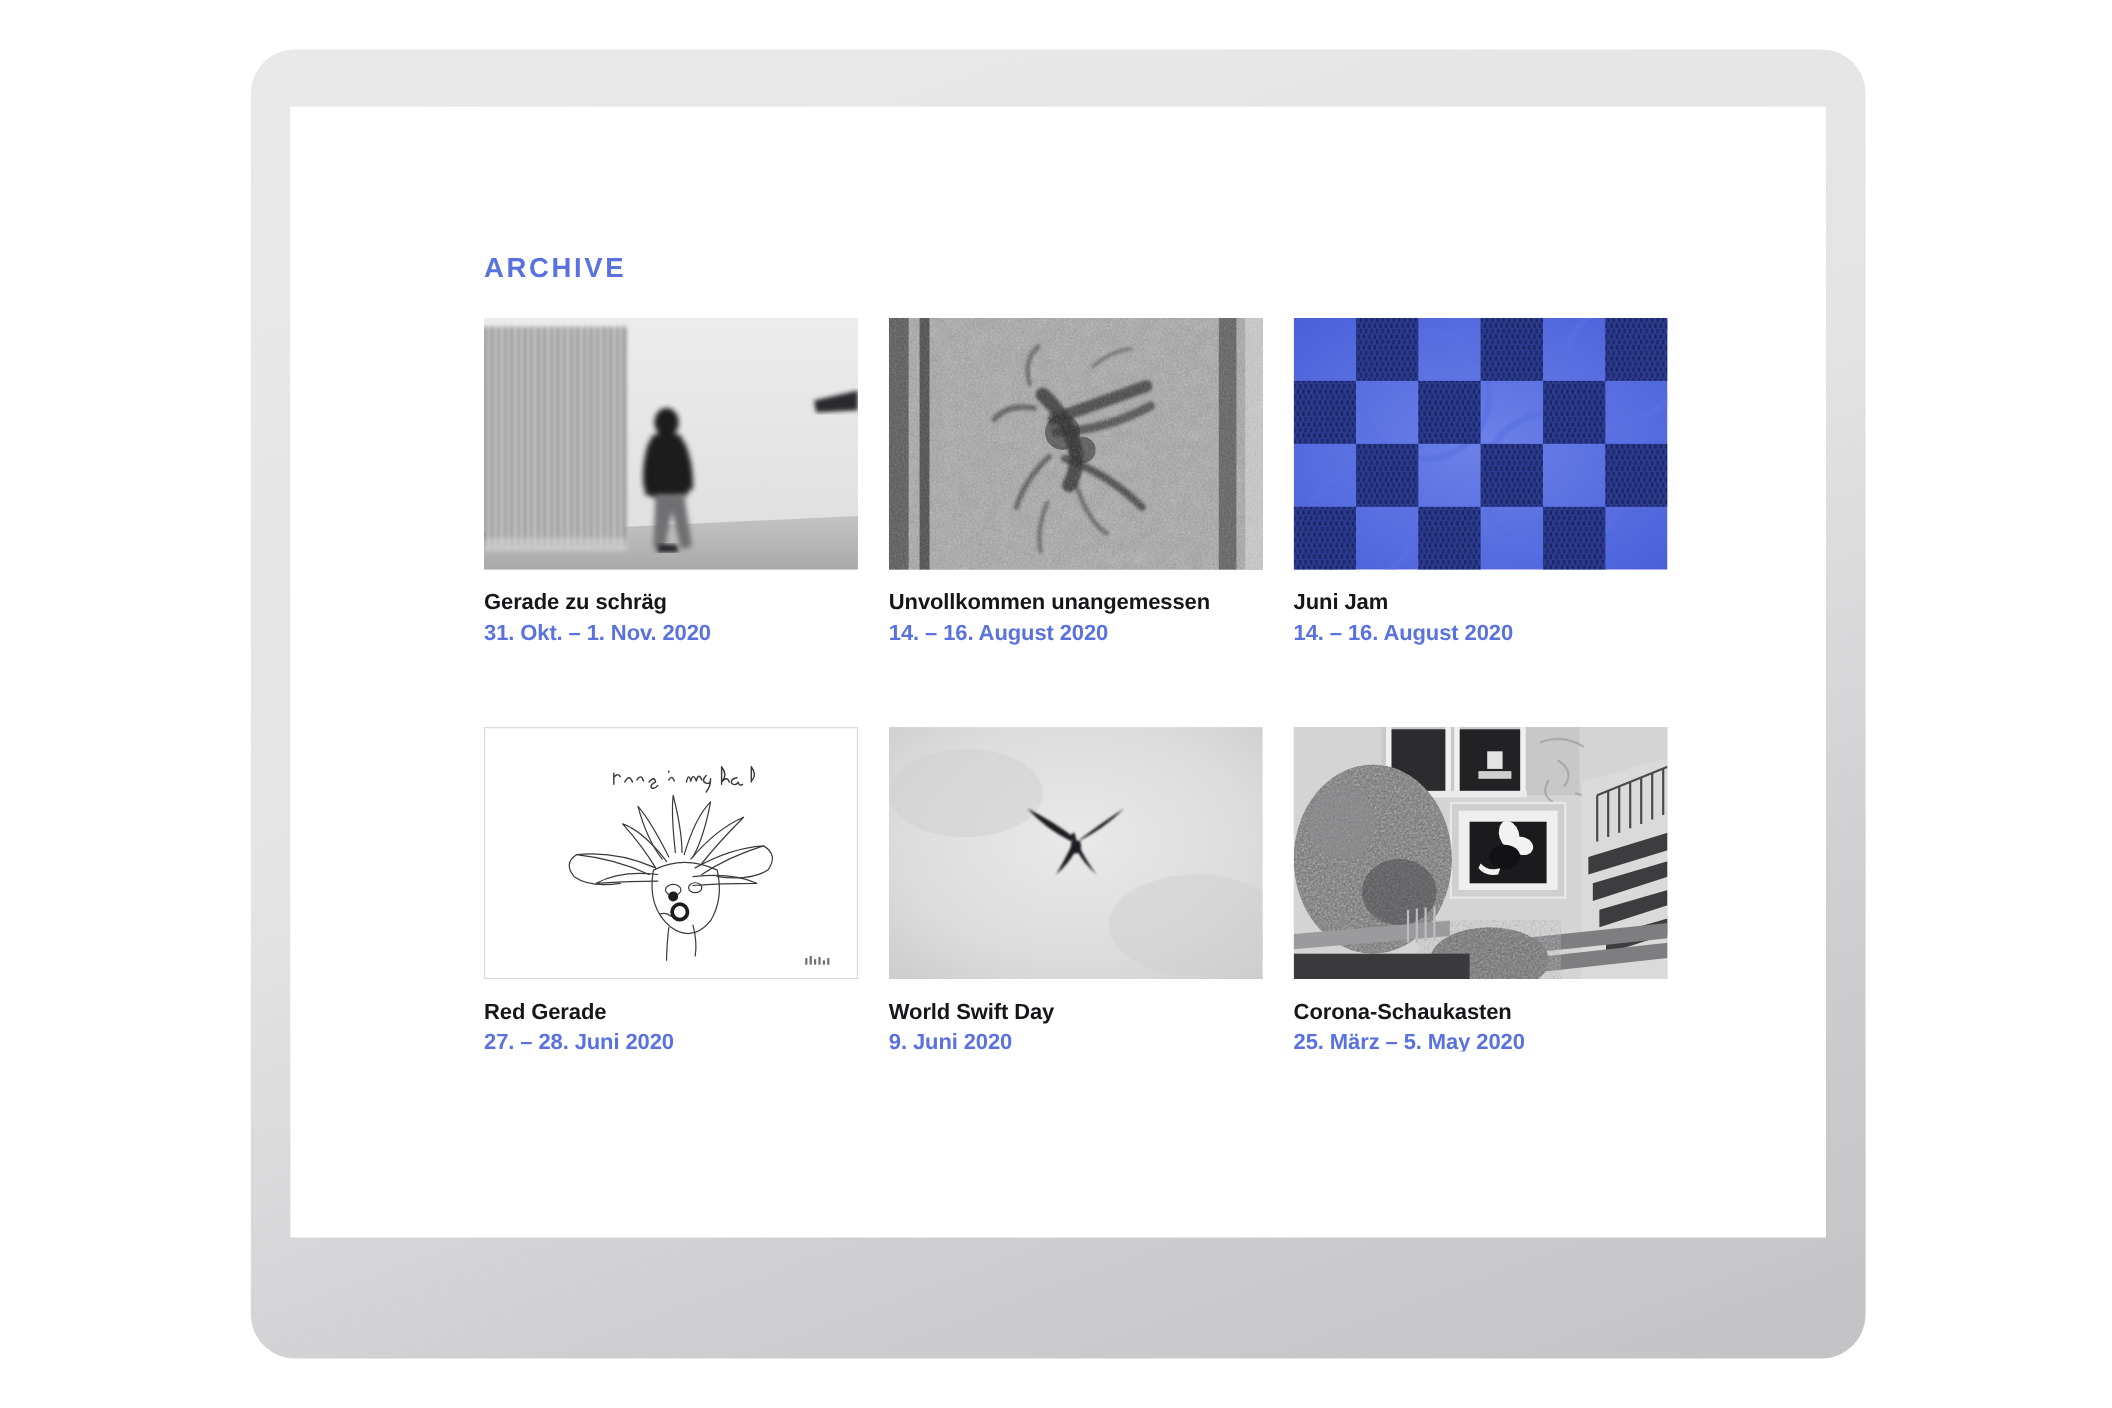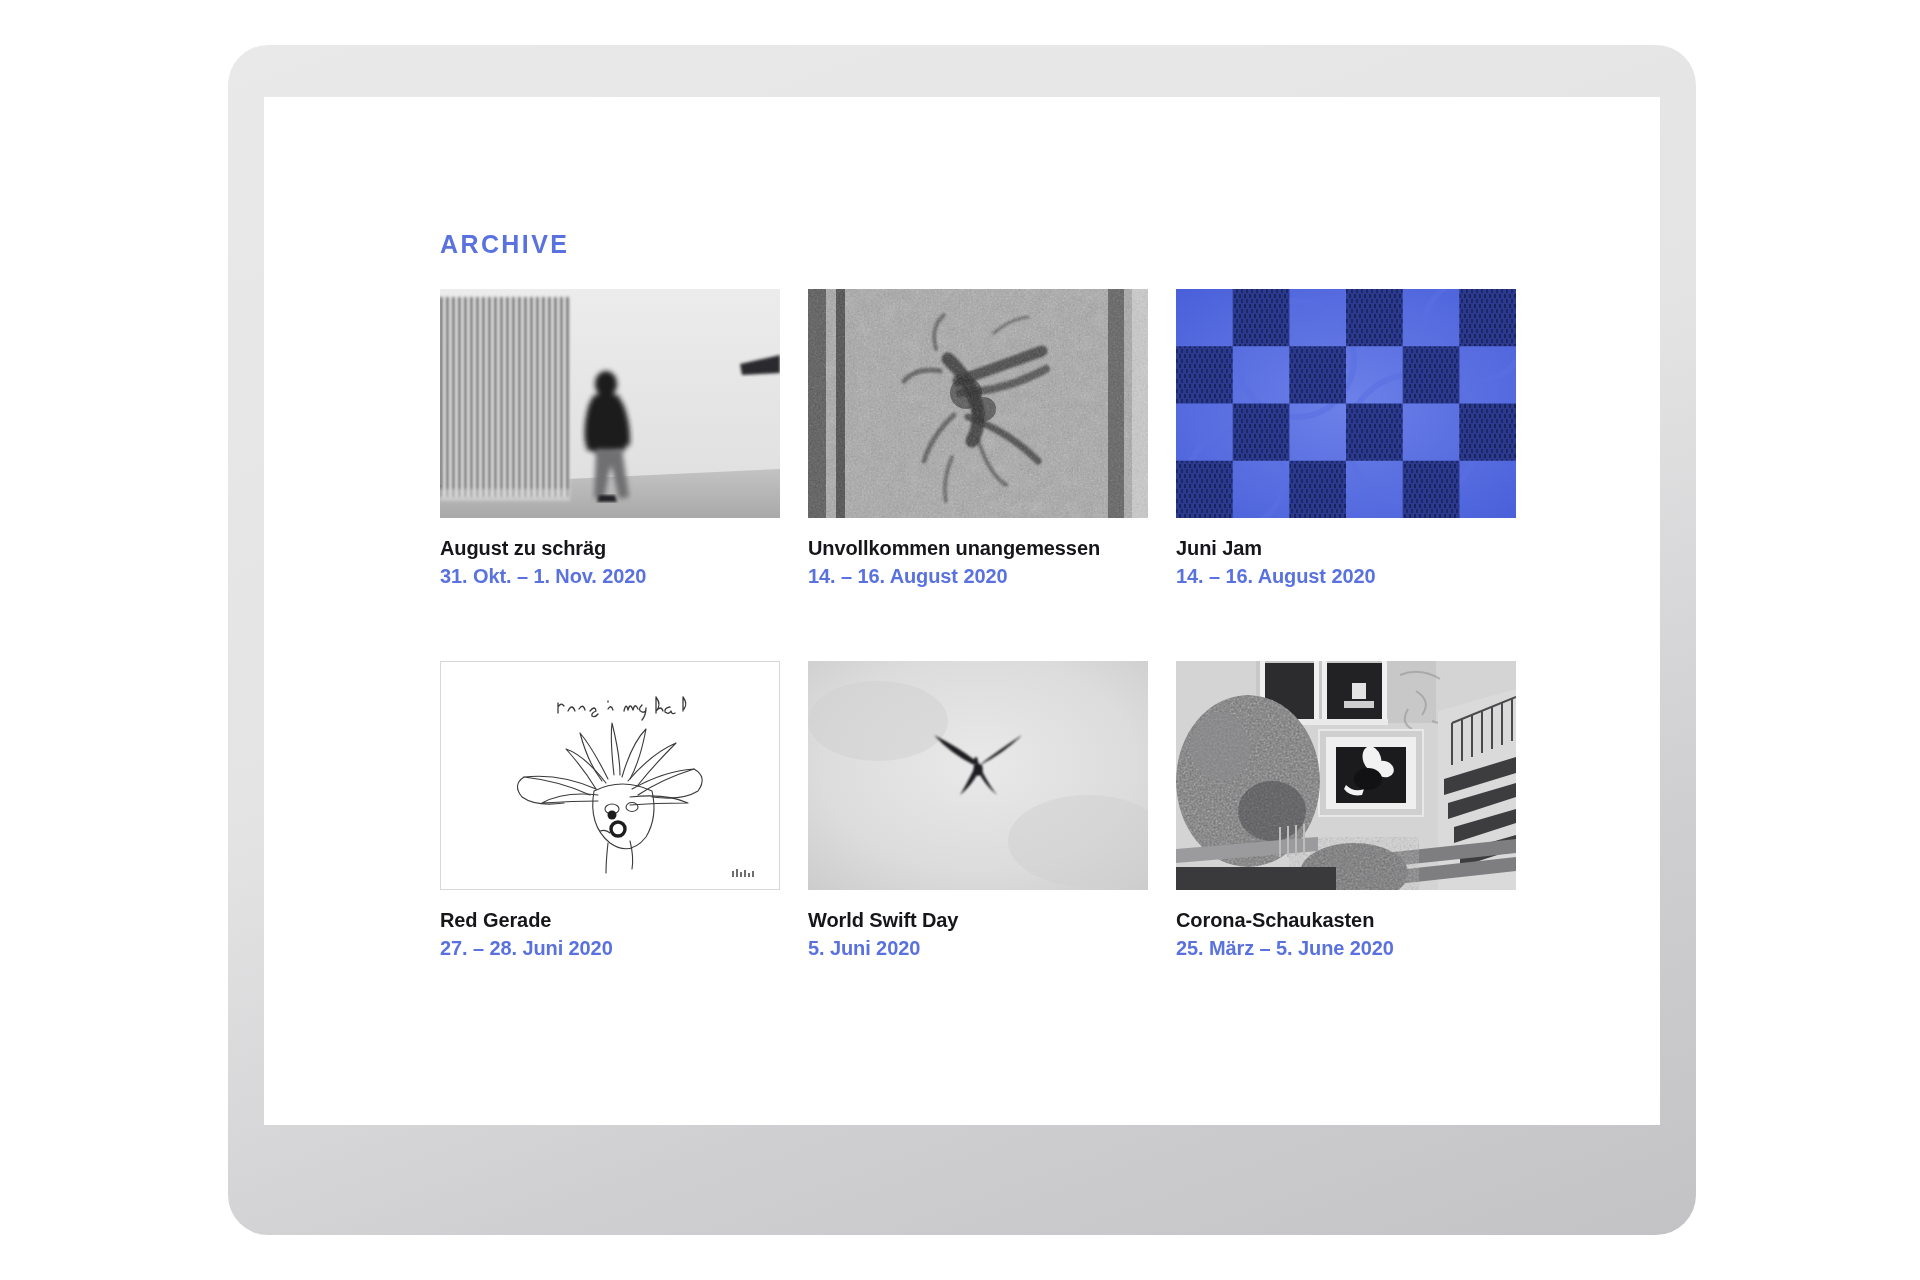--- a/index.html
+++ b/index.html
@@ -162,21 +162,21 @@
                 <path d="M156 160 l26 0 l7 48 l-10 2 l-8 -34 l-7 34 l-10 -1 Z"></path>
               </g>
               <g filter="url(#blur1)" fill="#232326">
                 <path d="M159 206 l16 0 l2 7 l-20 0 Z"></path>
               </g>
               <g filter="url(#blur1)" fill="#2a2a2d">
                 <path d="M300 75 L340 66 L340 84 L302 86 Z"></path>
               </g>
             </svg>
           </div>
-          <div class="card-title">August zu schräg</div>
+          <div class="card-title">Gerade zu schräg</div>
           <div class="card-date">31. Okt. – 1. Nov. 2020</div>
         </div>
 
         <div class="card">
           <div class="card-thumb">
             <svg viewBox="0 0 340 229" preserveAspectRatio="none">
               <defs>
                 <filter id="grain">
                   <feTurbulence type="fractalNoise" baseFrequency="0.55" numOctaves="4" seed="7"></feTurbulence>
                   <feColorMatrix type="saturate" values="0"></feColorMatrix>
@@ -338,21 +338,21 @@
                 <path d="M168 106 q-2 -4 -2 -9 l3 -1 q1 6 3 9 Z"></path>
                 <path d="M166 104 q-24 -12 -40 -30 q24 12 42 26 Z"></path>
                 <path d="M172 104 q24 -12 42 -30 q-22 14 -40 28 Z"></path>
                 <path d="M166 108 q-8 16 -14 26 q12 -10 18 -22 Z"></path>
                 <path d="M173 108 q8 16 16 26 q-12 -10 -18 -22 Z"></path>
                 <path d="M166 104 q4 -2 8 0 q2 6 -1 10 q-4 2 -8 -1 Z"></path>
               </g>
             </svg>
           </div>
           <div class="card-title">World Swift Day</div>
-          <div class="card-date">5. Juni 2020</div>
+          <div class="card-date">9. Juni 2020</div>
         </div>
 
         <div class="card">
           <div class="card-thumb">
             <svg viewBox="0 0 340 229" preserveAspectRatio="none">
               <defs>
                 <filter id="leaf">
                   <feTurbulence type="fractalNoise" baseFrequency="0.5" numOctaves="3" seed="11"></feTurbulence>
                   <feColorMatrix type="saturate" values="0"></feColorMatrix>
                   <feComponentTransfer>
@@ -436,21 +436,21 @@
               <g stroke="#bdbdbd" stroke-width="2">
                 <path d="M104 166 L104 196"></path>
                   <path d="M112 165 L112 196"></path>
                 <path d="M120 164 L120 195"></path>
                   <path d="M128 163 L128 194"></path>
               </g>
               <rect x="0" y="206" width="160" height="23" fill="#3a3a3c"></rect>
             </svg>
           </div>
           <div class="card-title">Corona-Schaukasten</div>
-          <div class="card-date">25. März – 5. June 2020</div>
+          <div class="card-date">25. März – 5. May 2020</div>
         </div>
 
         <div class="card row3">
           <div class="card-thumb">
             <svg viewBox="0 0 340 229" preserveAspectRatio="none">
               <defs>
                 <radialGradient id="glow" cx="0.5" cy="0.78" r="0.55">
                   <stop offset="0" stop-color="#ffffff"></stop>
                   <stop offset="0.35" stop-color="#cfcfcf" stop-opacity=".55"></stop>
                   <stop offset="1" stop-color="#000000" stop-opacity="0"></stop>

